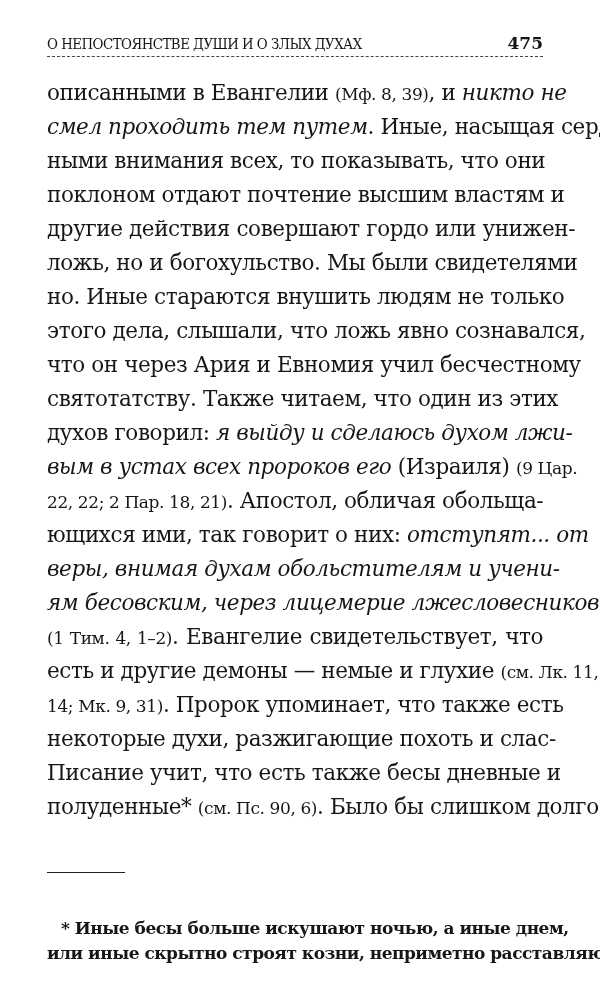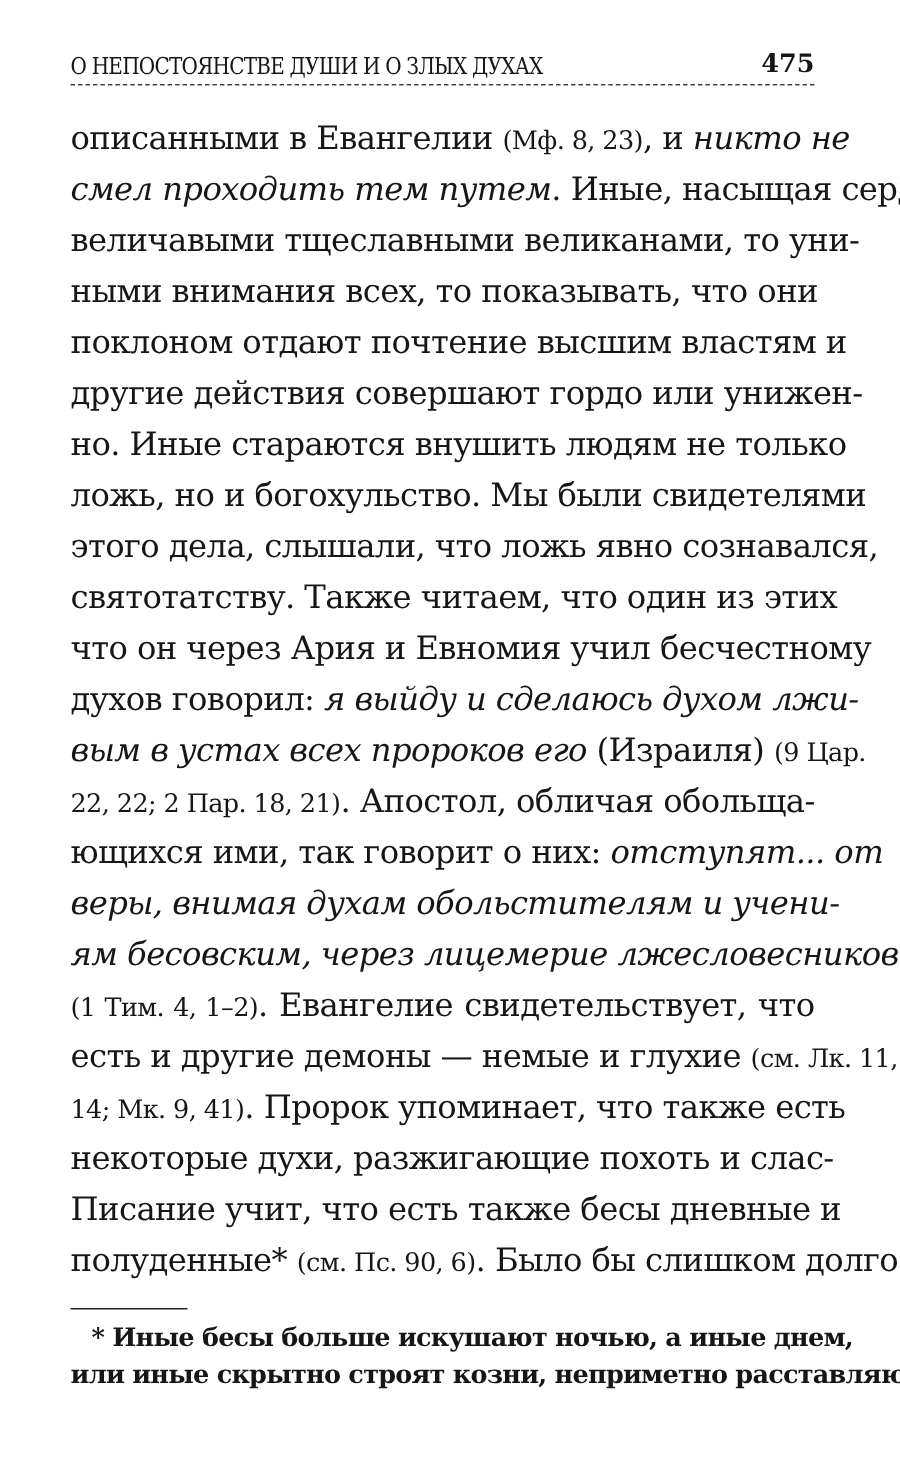--- a/index.html
+++ b/index.html
@@ -37,51 +37,50 @@
     .footnote-rule {
       position: absolute; left: 47px; top: 872px; width: 78px; height: 0;
       border-top: 1.5px solid #222;
     }
     .footnotes { position: absolute; left: 47px; top: 880px; width: 496px; }
     .fn-line {
       height: 25px; line-height: 25px; font-size: 17px; font-weight: bold;
       white-space: nowrap; text-align: justify; text-align-last: justify;
       letter-spacing: -0.5px;
     }
-    .fn-line.first { padding-left: 14px; }
+    .fn-line.first { padding-left: 14px; margin-top: 36px; }
   </style>
 </head>
 <body>
 
 <div class="header">
   <span class="header-title">О НЕПОСТОЯНСТВЕ ДУШИ И О ЗЛЫХ ДУХАХ</span>
   <span class="page-number">475</span>
 </div>
 
 <div class="body-text" id="body-text">
-    <div class="line"><span>описанными в Евангелии </span><span class="ref">(Мф. 8, 23)</span><span>, и </span><i>никто не</i></div>
+    <div class="line"><span>описанными в Евангелии </span><span class="ref">(Мф. 8, 39)</span><span>, и </span><i>никто не</i></div>
     <div class="line"><i>смел проходить тем путем</i><span>. Иные, насыщая серд-</span></div>
-    <div class="line"><span>величавыми тщеславными великанами, то уни-</span></div>
     <div class="line"><span>ными внимания всех, то показывать, что они</span></div>
     <div class="line"><span>поклоном отдают почтение высшим властям и</span></div>
     <div class="line"><span>другие действия совершают гордо или унижен-</span></div>
+    <div class="line"><span>ложь, но и богохульство. Мы были свидетелями</span></div>
     <div class="line"><span>но. Иные стараются внушить людям не только</span></div>
-    <div class="line"><span>ложь, но и богохульство. Мы были свидетелями</span></div>
     <div class="line"><span>этого дела, слышали, что ложь явно сознавался,</span></div>
+    <div class="line"><span>что он через Ария и Евномия учил бесчестному</span></div>
     <div class="line"><span>святотатству. Также читаем, что один из этих</span></div>
-    <div class="line"><span>что он через Ария и Евномия учил бесчестному</span></div>
     <div class="line"><span>духов говорил: </span><i>я выйду и сделаюсь духом лжи-</i></div>
     <div class="line"><i>вым в устах всех пророков его</i><span> (Израиля) </span><span class="ref">(9 Цар.</span></div>
     <div class="line"><span class="ref">22, 22; 2 Пар. 18, 21)</span><span>. Апостол, обличая обольща-</span></div>
     <div class="line"><span>ющихся ими, так говорит о них: </span><i>отступят... от</i></div>
     <div class="line"><i>веры, внимая духам обольстителям и учени-</i></div>
     <div class="line"><i>ям бесовским, через лицемерие лжесловесников</i></div>
     <div class="line"><span class="ref">(1 Тим. 4, 1–2)</span><span>. Евангелие свидетельствует, что</span></div>
     <div class="line"><span>есть и другие демоны — немые и глухие </span><span class="ref">(см. Лк. 11,</span></div>
-    <div class="line"><span class="ref">14; Мк. 9, 41)</span><span>. Пророк упоминает, что также есть</span></div>
+    <div class="line"><span class="ref">14; Мк. 9, 31)</span><span>. Пророк упоминает, что также есть</span></div>
     <div class="line"><span>некоторые духи, разжигающие похоть и слас-</span></div>
     <div class="line"><span>Писание учит, что есть также бесы дневные и</span></div>
     <div class="line"><span>полуденные* </span><span class="ref">(см. Пс. 90, 6)</span><span>. Было бы слишком долго</span></div>
   </div>
 
 <div class="footnote-rule"></div>
 
 <div class="footnotes">
   <div class="fn-line first"><span>* Иные бесы больше искушают ночью, а иные днем,</span></div>
   <div class="fn-line"><span>или иные скрытно строят козни, неприметно расставляют</span></div>

